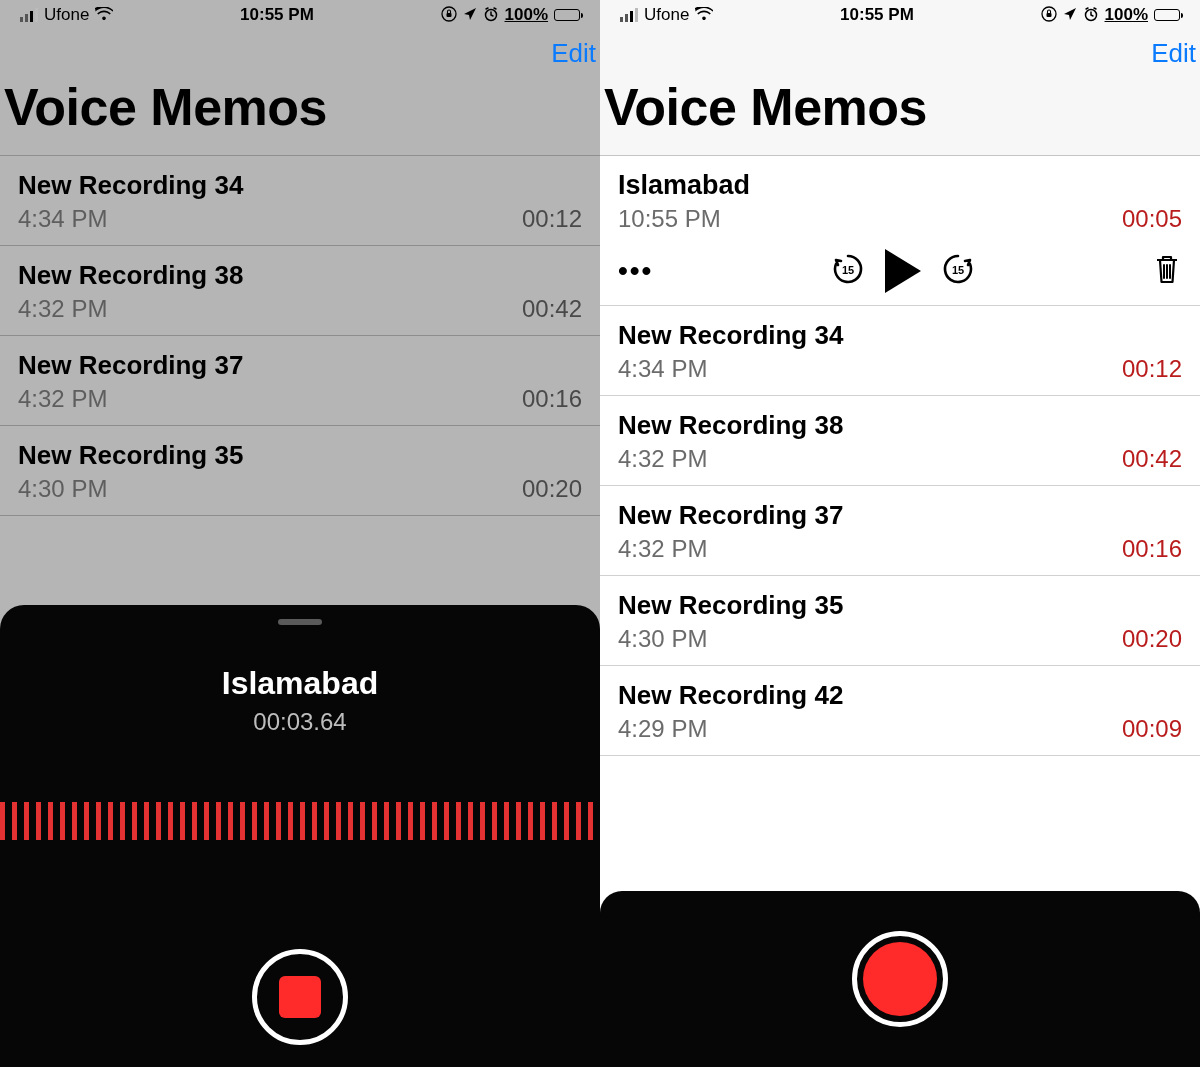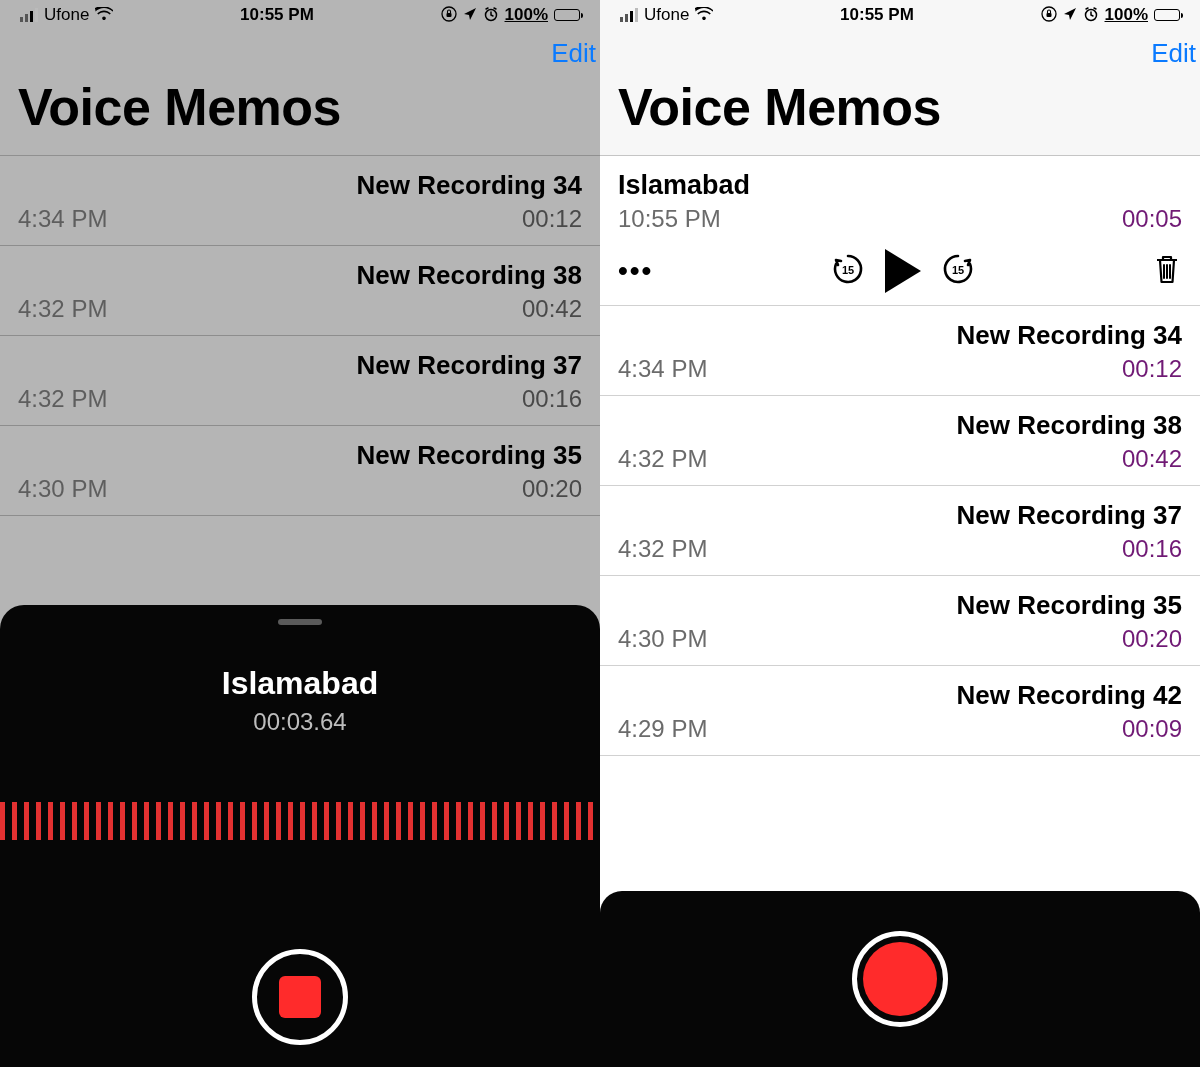--- a/index.html
+++ b/index.html
@@ -45,37 +45,36 @@
     width: 26px; height: 12px; border: 1.5px solid #000; border-radius: 3px; position: relative;
   }
   .battery-icon::after { content:''; position:absolute; right:-4px; top:3px; width:2px; height:5px; background:#000; border-radius:0 2px 2px 0;}
   .battery-icon .fill { background:#000; height:100%; width:100%; border-radius:1px;}
 
   
   .nav-row { text-align: right; padding: 8px 4px 4px; }
   .edit-link { color: #0a7aff; font-size: 26px; font-weight: 400; }
 
   
-  .title-row { padding: 4px 18px 18px; }
+  .title-row { padding: 4px 4px 18px; }
   .big-title { font-size: 52px; font-weight: 800; letter-spacing: -0.5px; }
 
   
   .list { flex: 1 1 auto; overflow: hidden; }
   .phone.right .list { background: #fff; }
   .row {
     padding: 14px 18px 12px 18px;
     border-bottom: 1px solid rgba(0,0,0,0.18);
-    text-align: right;
   }
   .phone.left .row { border-color: rgba(0,0,0,0.22); }
   .row-title { font-size: 26px; font-weight: 600; color:#000; }
   .row-sub { display:flex; justify-content: space-between; align-items: baseline; margin-top: 4px;}
   .row-time { font-size: 24px; color: #6b6b6b; }
   .phone.left .row-time { color: #5e5e5e; }
-  .row-dur  { font-size: 24px; color: #701a75; }
+  .row-dur  { font-size: 24px; color: #b91c1c; }
   .phone.left .row-dur { color: #494949; }
 
   
   .expanded {
     background: #fff;
     padding: 14px 18px 12px 18px;
     border-bottom: 1px solid rgba(0,0,0,0.18);
   }
   .expanded .row-title { font-size: 27px; font-weight: 700; }
   .scrubber {

